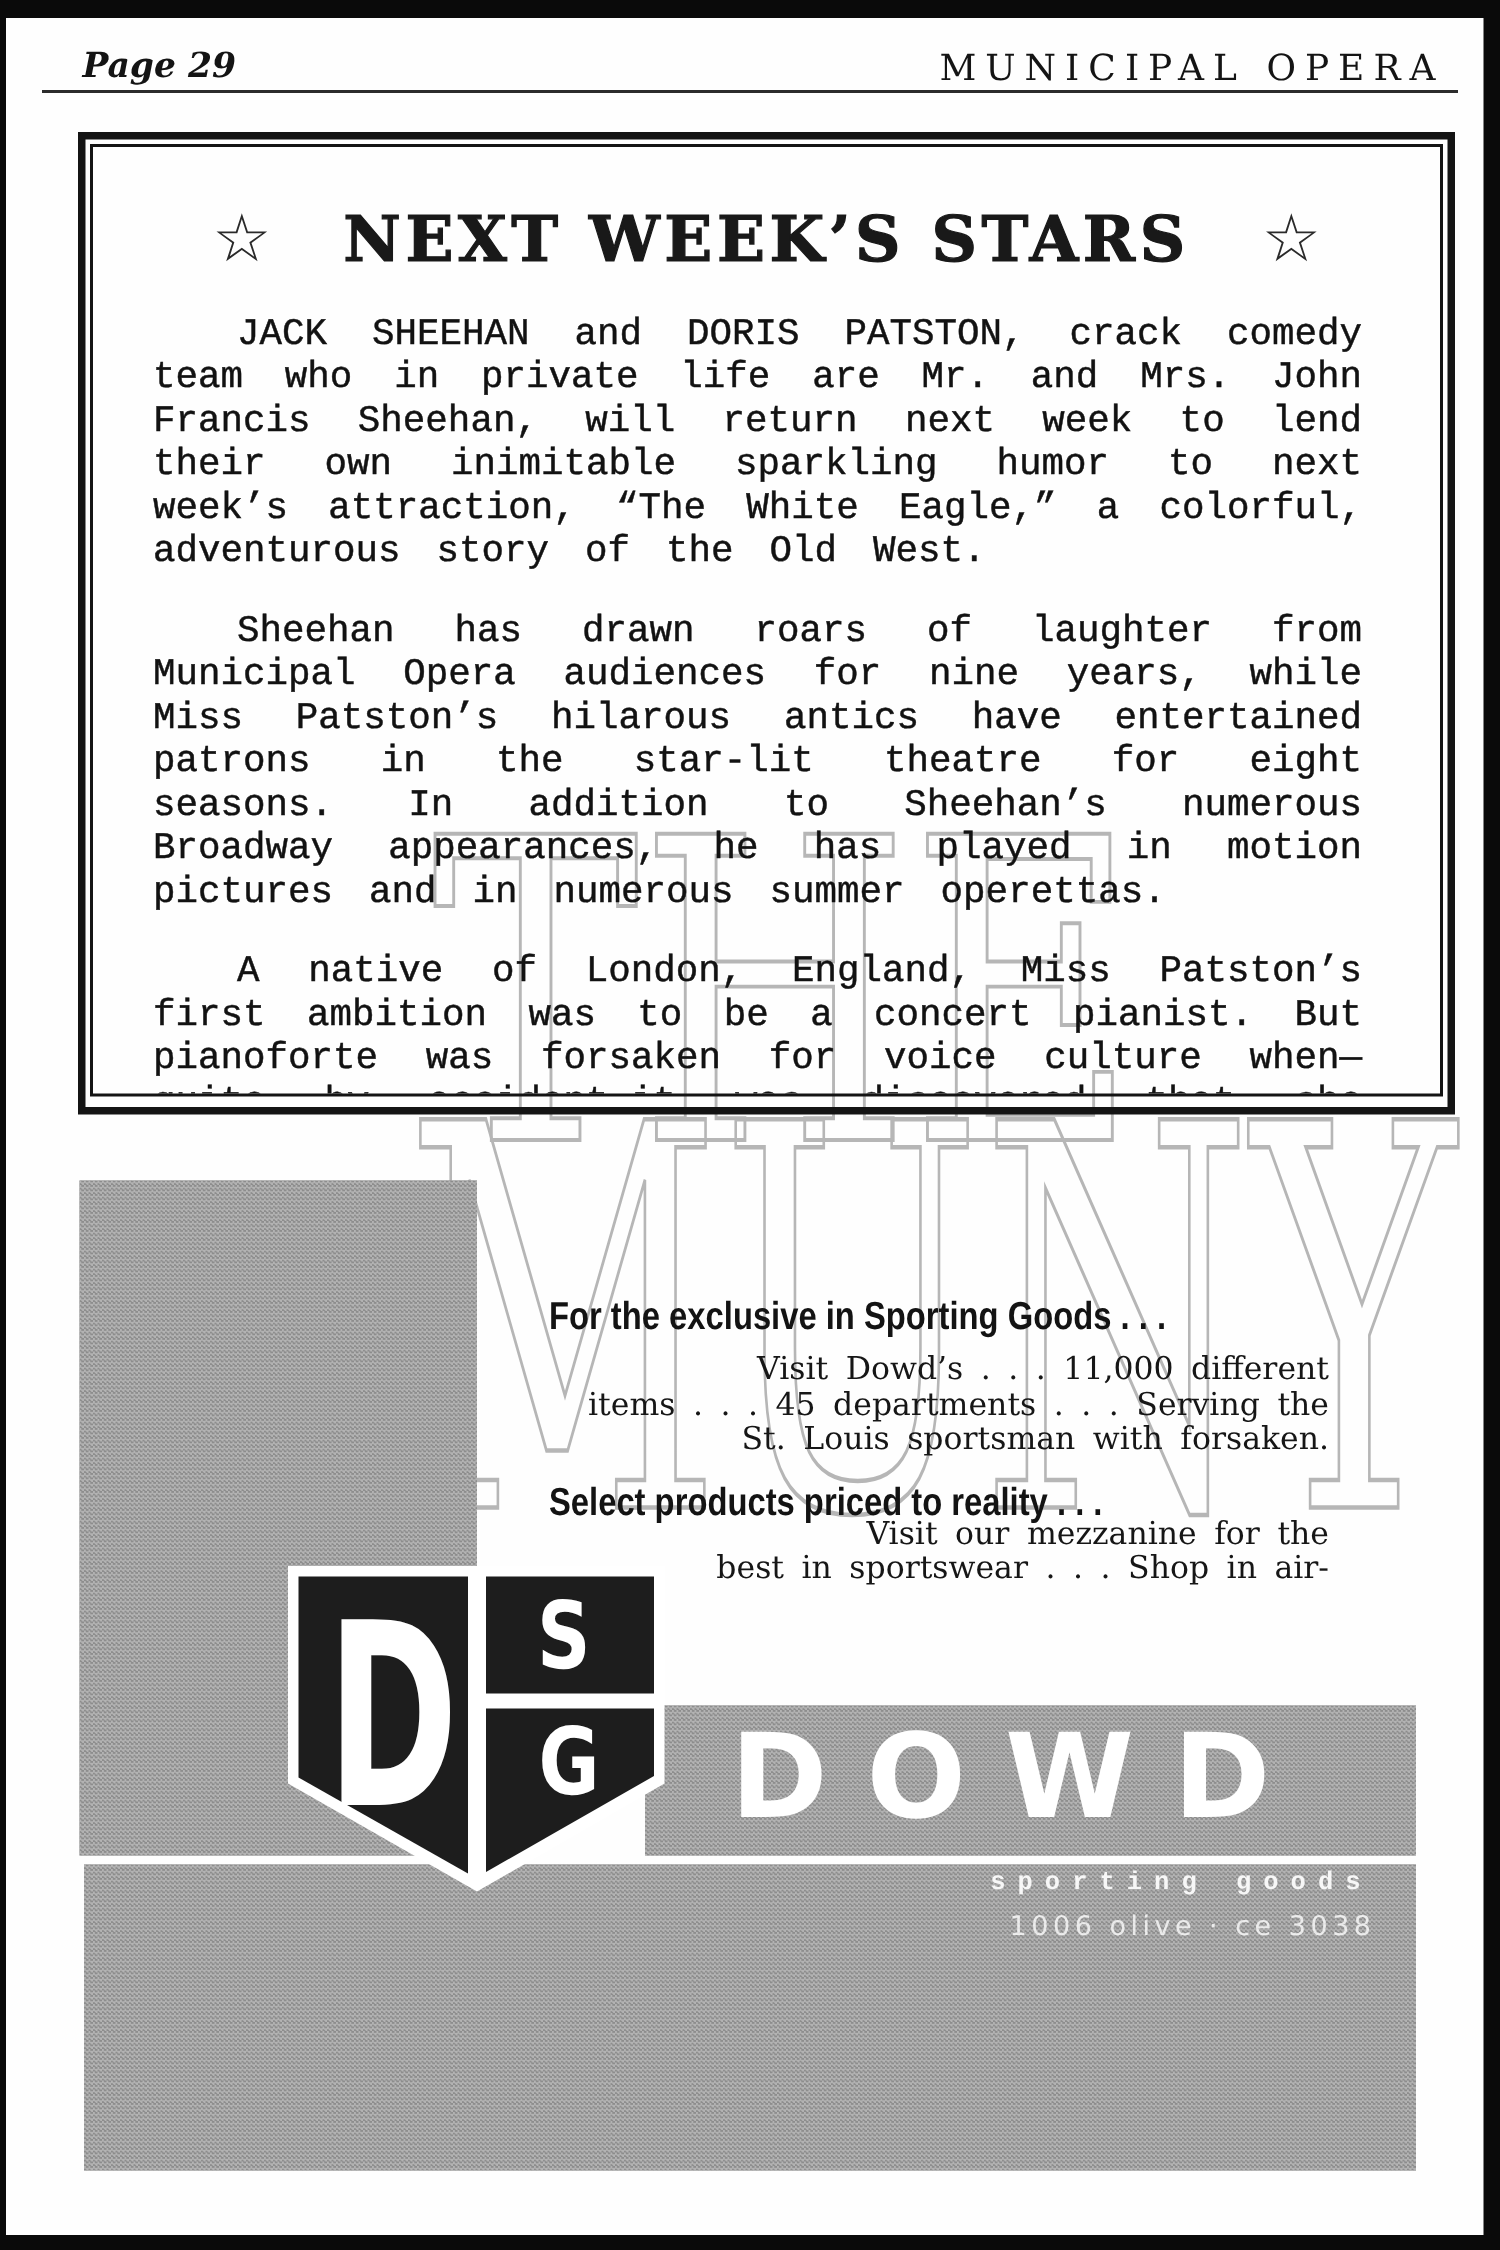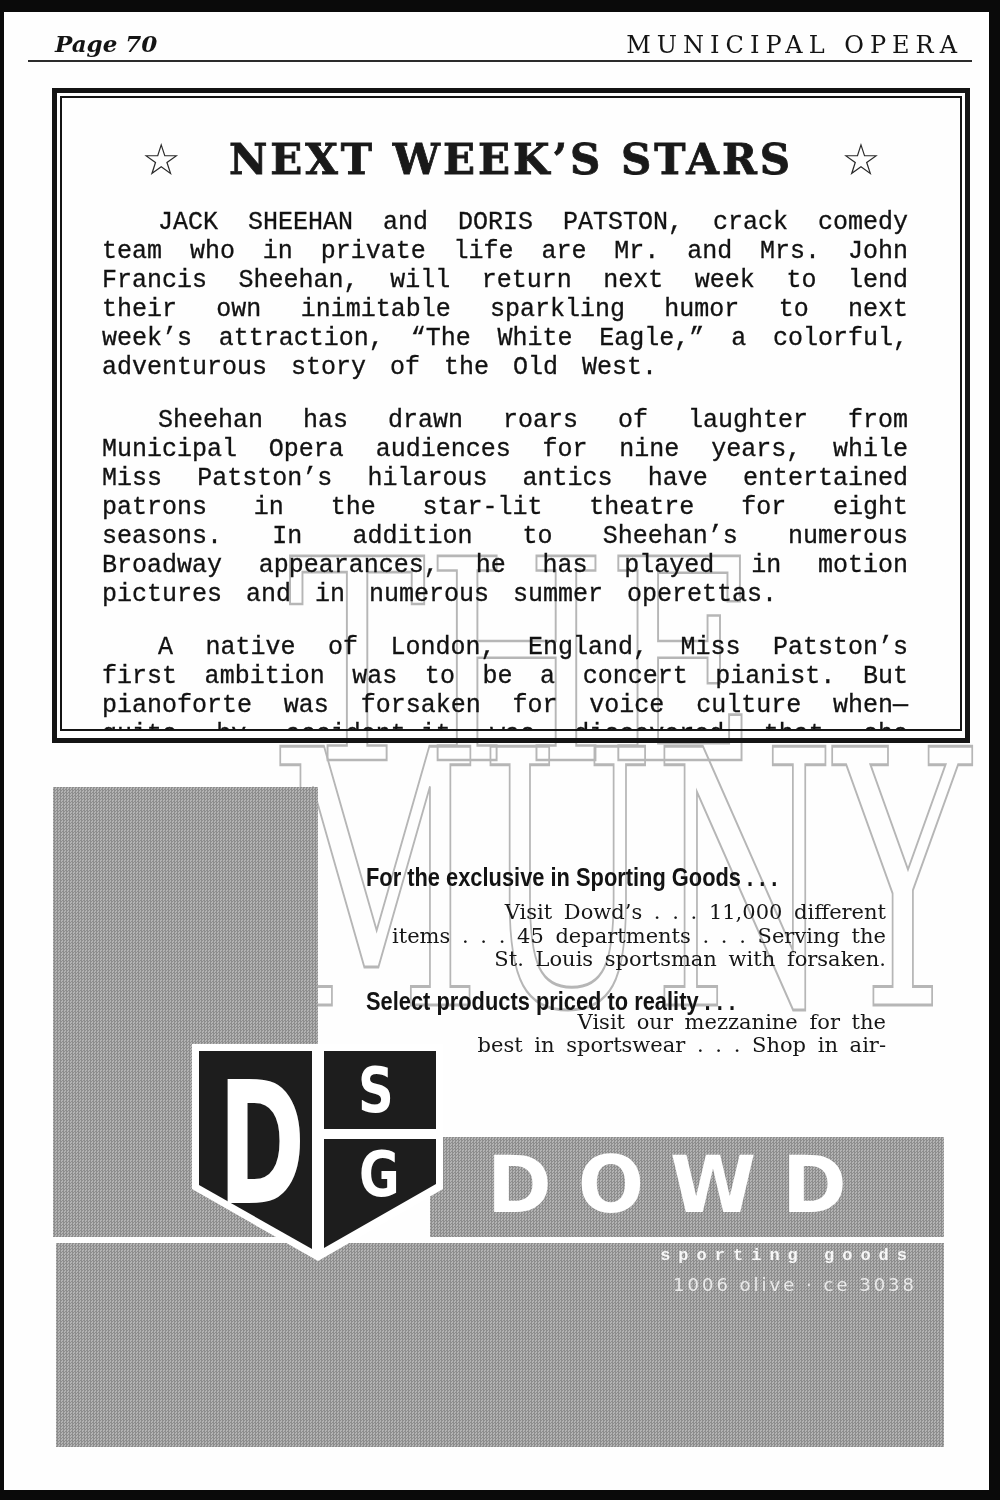--- a/index.html
+++ b/index.html
@@ -57,21 +57,21 @@
 </head>
 <body>
 
 <div class="page">
 
   <svg class="watermark-svg" width="1000" height="1500" viewBox="0 0 1000 1500">
     <text transform="translate(288,0) scale(0.74,1)" x="0" y="760" font-family="DejaVu Serif, serif" font-size="280" fill="none" stroke="#b6b6b6" stroke-width="2.6">THE</text>
     <text transform="translate(270,0) scale(0.58,1)" x="0" y="1005" font-family="DejaVu Serif, serif" font-size="355" fill="none" stroke="#b6b6b6" stroke-width="3">MUNY</text>
   </svg>
 
-  <div class="page-num">Page 70</div>
+  <div class="page-num">Page 29</div>
   <div class="publication">MUNICIPAL OPERA</div>
   <div class="header-rule"></div>
 
   <div class="article-box">
     <div class="article-inner">
       <div class="title-row">
         <span class="star">☆</span>
         <span class="article-title">NEXT WEEK’S STARS</span>
         <span class="star">☆</span>
       </div>

